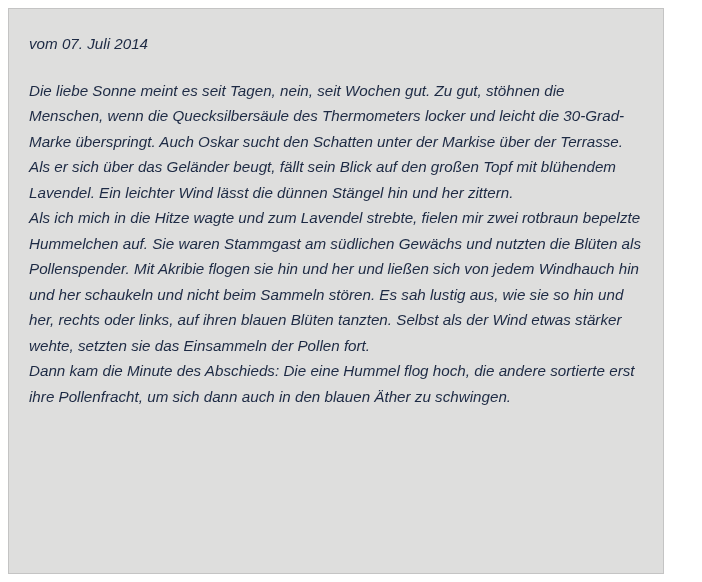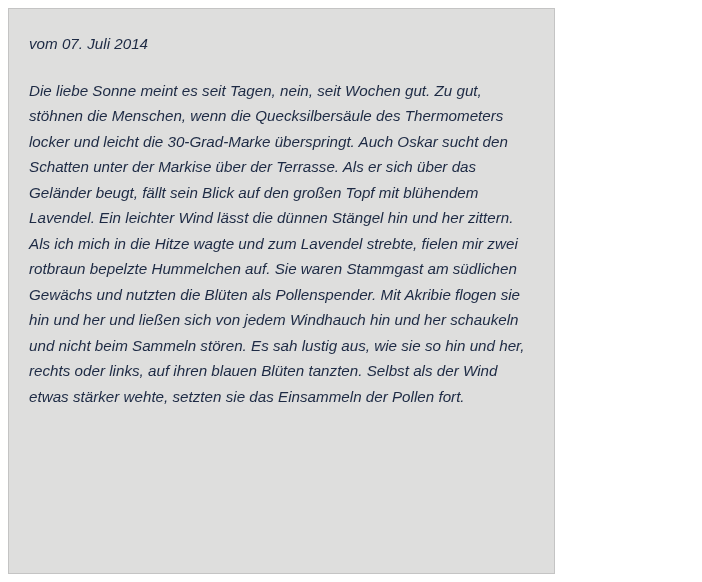--- a/index.html
+++ b/index.html
@@ -9,21 +9,21 @@
   }
   body {
     width: 702px;
     height: 582px;
     font-family: "Liberation Sans", sans-serif;
   }
   #text-panel {
     position: absolute;
     left: 8px;
     top: 8px;
-    width: 547px;
+    width: 656px;
     height: 566px;
     background: #dededd;
     border: 1px solid #c4c4c4;
     box-sizing: border-box;
     padding: 22px 20px 0 20px;
   }
   .para {
     font-style: italic;
     font-size: 15.2px;
     line-height: 25.5px;
@@ -36,13 +36,14 @@
   }
 </style>
 </head>
 <body>
 
 <div id="text-panel">
   <p class="para">vom 07. Juli 2014</p>
   <div class="gap"></div>
   <p class="para">Die liebe Sonne meint es seit Tagen, nein, seit Wochen gut. Zu gut, stöhnen die Menschen, wenn die Quecksilbersäule des Thermometers locker und leicht die 30-Grad-Marke überspringt. Auch Oskar sucht den Schatten unter der Markise über der Terrasse. Als er sich über das Geländer beugt, fällt sein Blick auf den großen Topf mit blühendem Lavendel. Ein leichter Wind lässt die dünnen Stängel hin und her zittern.</p>
   <p class="para">Als ich mich in die Hitze wagte und zum Lavendel strebte, fielen mir zwei rotbraun bepelzte Hummelchen auf. Sie waren Stammgast am südlichen Gewächs und nutzten die Blüten als Pollenspender. Mit Akribie flogen sie hin und her und ließen sich von jedem Windhauch hin und her schaukeln und nicht beim Sammeln stören. Es sah lustig aus, wie sie so hin und her, rechts oder links, auf ihren blauen Blüten tanzten. Selbst als der Wind etwas stärker wehte, setzten sie das Einsammeln der Pollen fort.</p>
+  <p class="para">Dann kam die Minute des Abschieds: Die eine Hummel flog hoch, die andere sortierte erst ihre Pollenfracht, um sich dann auch in den blauen Äther zu schwingen.</p>
 </div>
 
 </body></html>

